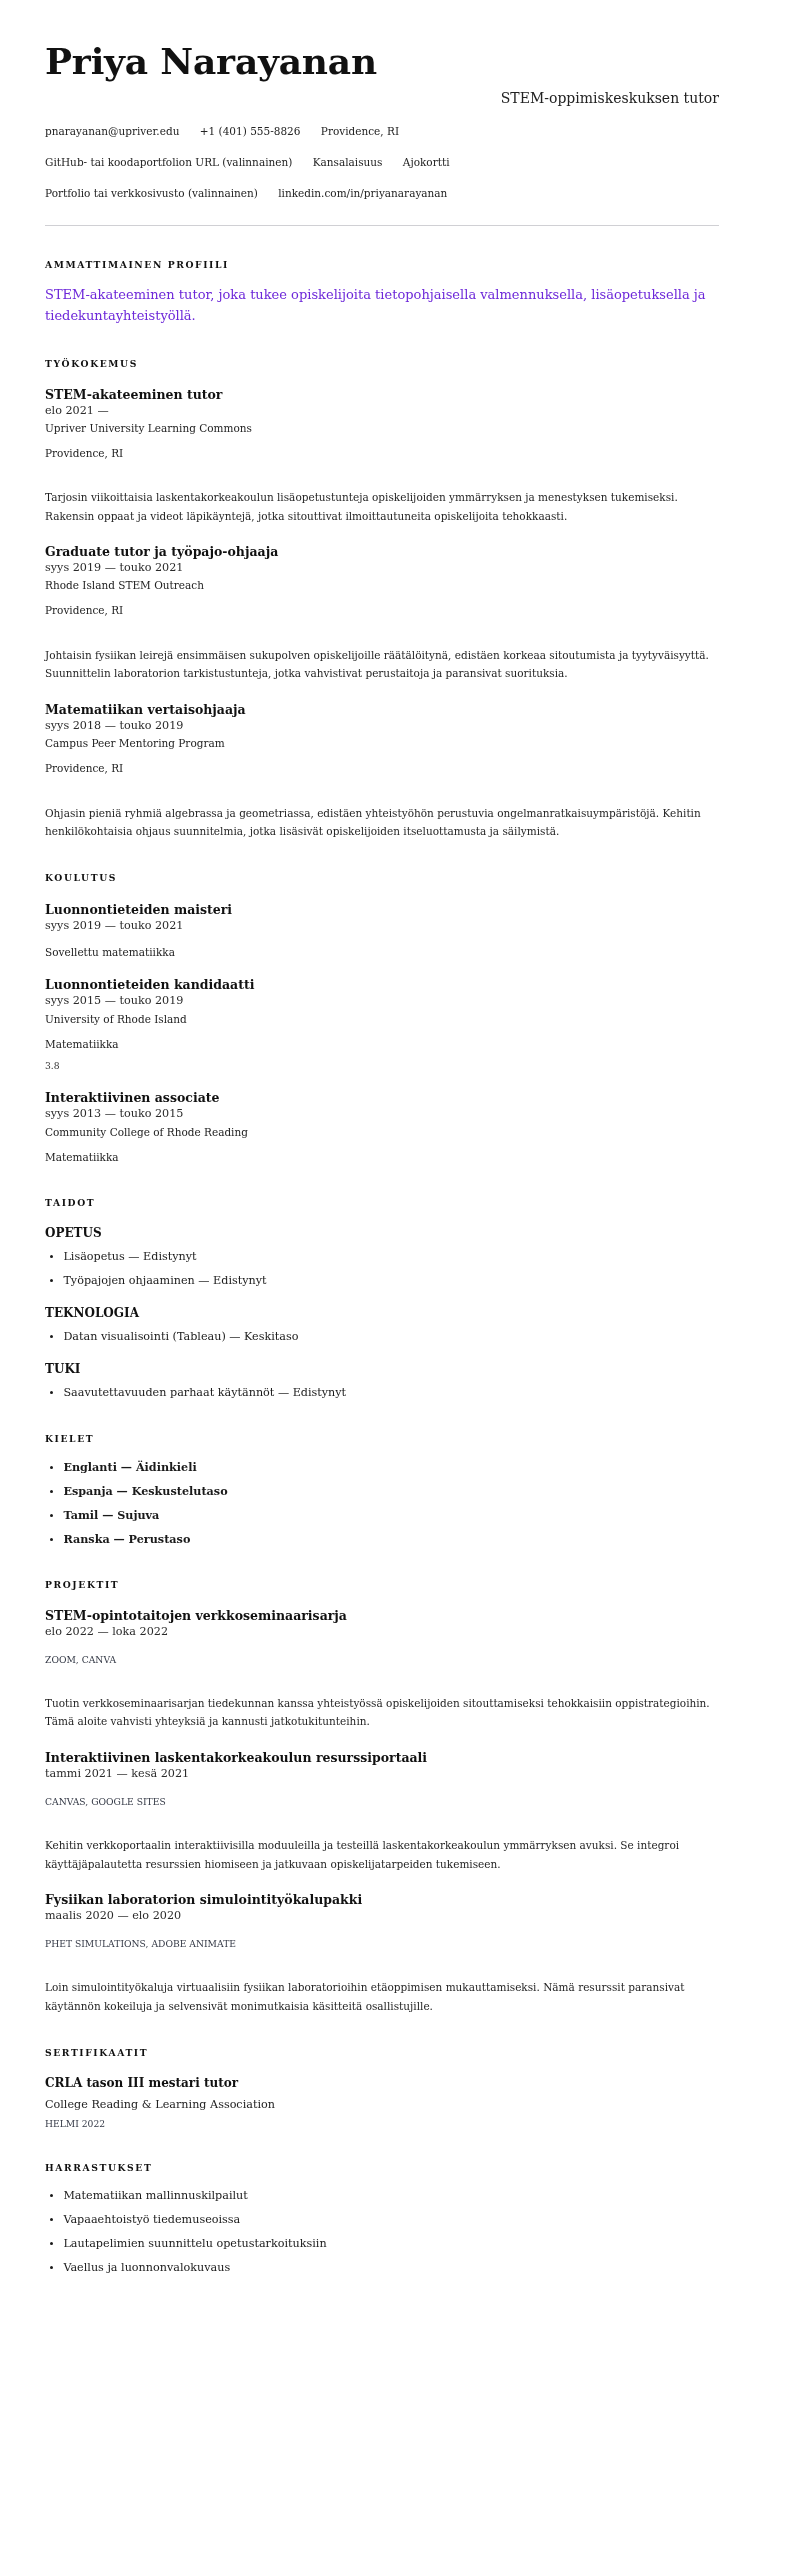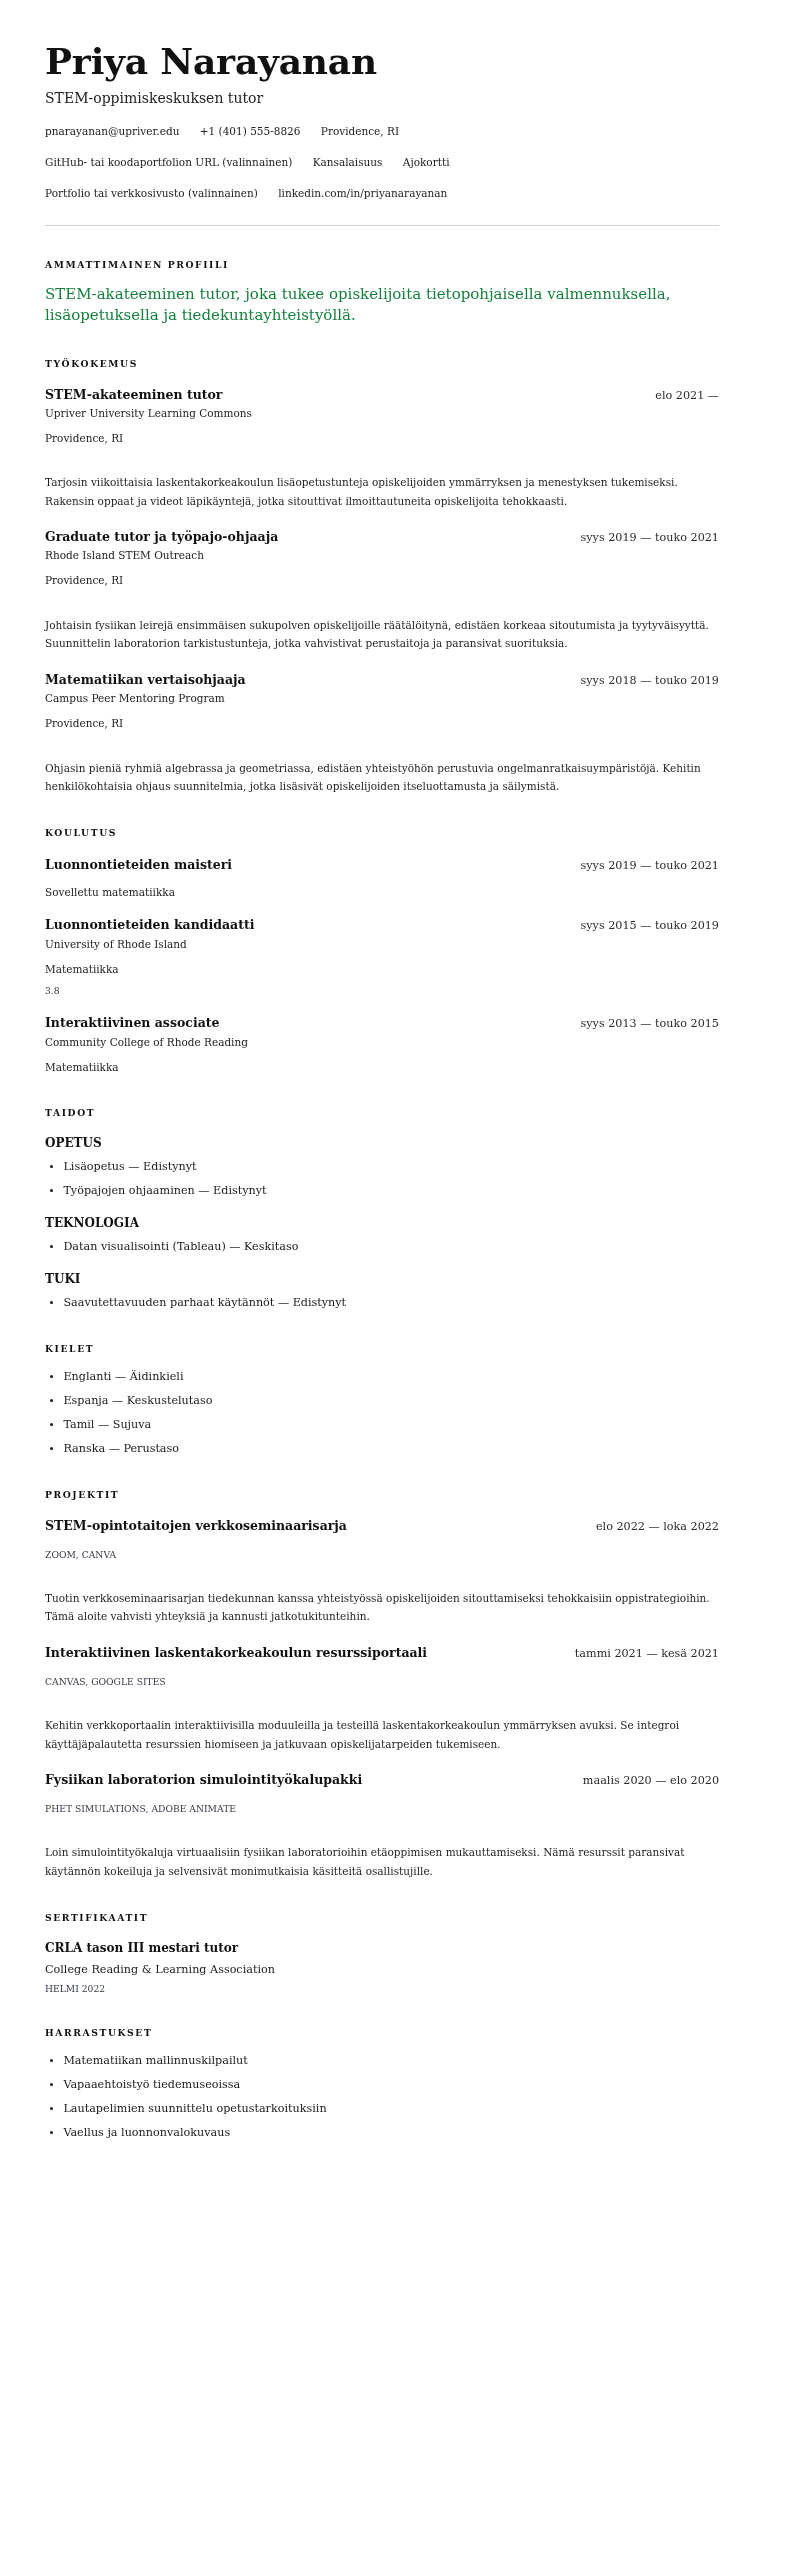--- a/index.html
+++ b/index.html
@@ -5,60 +5,60 @@
     html, body { margin: 0; padding: 0; background: #ffffff; }
     body {
       width: 790px;
       font-family: "DejaVu Serif", serif;
       color: #1a1a1a;
     }
     .page { padding: 38px 60px 39px 45px; box-sizing: border-box; width: 779px; }
 
     
     .name { font-size: 36px; font-weight: bold; margin: 0; line-height: 47px; color: #111; letter-spacing: -0.2px; }
-    .title { font-size: 14px; margin: 2.6px 0 0 0; line-height: 20px; color: #222; }
+    .title { font-size: 14px; margin: 2.6px 0 0 0; line-height: 20px; color: #222; text-align: right; }
     .contact-row { font-size: 10.5px; line-height: 14.5px; color: #222; margin-top: 16.5px; }
     .contact-row + .contact-row { margin-top: 16.5px; }
     .contact-row span { margin-right: 17px; }
     .contact-row span:last-child { margin-right: 0; }
     .divider { border: 0; border-top: 1.3px solid #d0d0d4; margin: 24px 0 0 0; }
 
     
     .section { margin-top: 32px; }
     .section.first { margin-top: 33px; }
     .section-heading {
       font-size: 9.2px; font-weight: bold; letter-spacing: 1.6px;
       text-transform: uppercase; margin: 0; line-height: 12px; color: #111;
     }
-    .summary { font-size: 15px; line-height: 21px; margin-top: 13px; color: #15803d; }
+    .summary { font-size: 13px; line-height: 21px; margin-top: 13px; color: #6d28d9; }
 
     
     .entry { margin-top: 18.4px; }
     .entry:first-of-type { margin-top: 16px; }
-    .entry-head { display: flex; justify-content: space-between; align-items: baseline; }
+    .entry-head { display: flex; justify-content: space-between; align-items: baseline; flex-direction: column; }
     .entry-title { font-size: 12.5px; font-weight: bold; line-height: 17px; color: #111; }
     .entry-date { font-size: 11.2px; line-height: 16px; color: #2a2a2a; white-space: nowrap; }
     .entry-org { font-size: 10.5px; line-height: 14.5px; color: #222; margin-top: 2px; }
     .entry-loc { font-size: 10.5px; line-height: 14.5px; color: #222; margin-top: 10.5px; }
     .entry-desc { font-size: 10.5px; line-height: 18.4px; color: #1f1f1f; margin-top: 28px; }
     .entry-sub { font-size: 10.5px; line-height: 14.5px; color: #222; margin-top: 10.5px; }
     .entry-gpa { font-size: 9.2px; line-height: 13px; color: #333; margin-top: 8px; }
     .entry-tech { font-size: 9.2px; line-height: 13px; color: #333845; margin-top: 13px; text-transform: uppercase; }
 
     .edu .entry { margin-top: 17px; }
     .edu .entry-org { margin-top: 2.6px; }
 
     
     .skill-group-title { font-size: 12px; font-weight: bold; line-height: 16px; margin-top: 16px; color: #111; }
     ul.bullets { margin: 8px 0 0 0; padding: 0 0 0 18.4px; }
     ul.bullets li { font-size: 11.2px; line-height: 16px; margin-top: 8px; color: #1a1a1a; }
     ul.bullets li:first-child { margin-top: 0; }
     ul.bullets li::marker { font-size: 9.2px; }
 
-    .lang ul.bullets { margin-top: 14.5px; }
+    .lang ul.bullets { margin-top: 14.5px; font-weight: bold; }
     .hobbies ul.bullets { margin-top: 14.5px; }
 
     
     .cert-title { font-size: 12px; font-weight: bold; line-height: 16px; margin-top: 16px; color: #111; }
     .cert-org { font-size: 11.2px; line-height: 16px; margin-top: 5.3px; color: #222; }
     .cert-date { font-size: 9.2px; line-height: 13px; margin-top: 4px; color: #333845; }
   </style>
 </head>
 <body>
 

